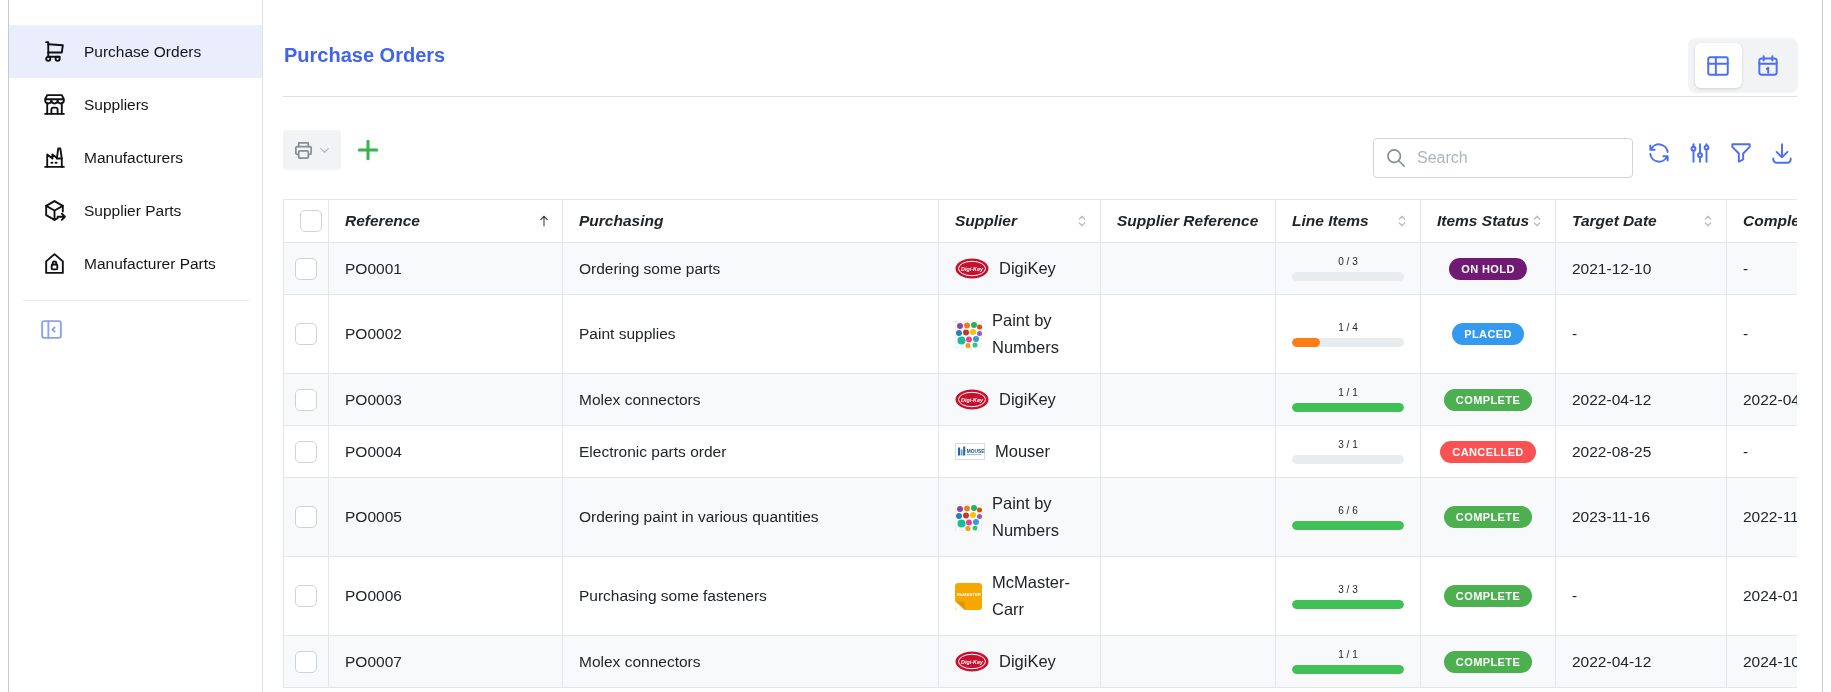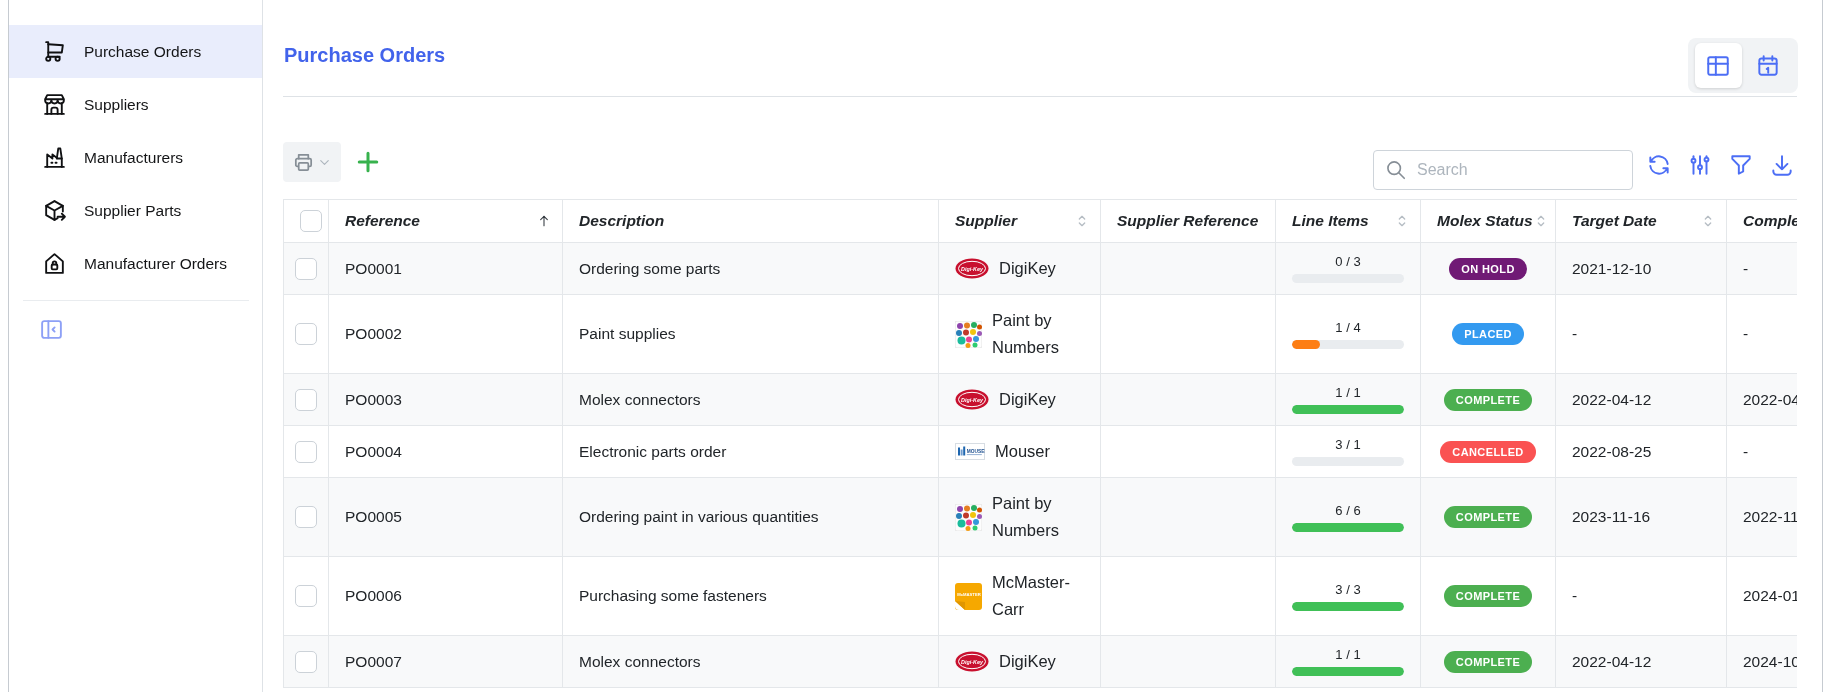--- a/index.html
+++ b/index.html
@@ -26,21 +26,21 @@
   .page-title{position:absolute;left:284px;top:44px;margin:0;font-size:20px;font-weight:700;color:#4263eb;}
   .view-seg{position:absolute;left:1688px;top:38px;width:110px;height:55px;background:#f1f3f5;
             border-radius:8px;display:flex;align-items:center;justify-content:center;gap:3px;box-sizing:border-box;}
   .seg-btn{width:47px;height:45px;border:none;background:transparent;border-radius:6px;
            display:flex;align-items:center;justify-content:center;cursor:pointer;}
   .seg-btn.active{background:#fff;box-shadow:0 1px 3px rgba(0,0,0,.15);}
   .seg-btn svg{width:26px;height:26px;color:#4c6ef5;}
   .header-divider{position:absolute;left:283px;right:34px;top:96px;border-top:1px solid #dee2e6;}
 
   
-  .toolbar{position:absolute;left:283px;right:34px;top:140px;height:50px;}
+  .toolbar{position:absolute;left:283px;right:34px;top:128px;height:50px;}
   .print-btn{position:absolute;left:0;top:2px;width:58px;height:40px;background:#f1f3f5;border:none;
              border-radius:4px;display:flex;align-items:center;justify-content:center;gap:2px;cursor:pointer;}
   .print-btn .pic svg{width:23px;height:23px;color:#868e96;}
   .print-btn .chev svg{width:15px;height:15px;color:#adb5bd;}
   .add-btn{position:absolute;left:70px;top:7px;background:none;border:none;padding:0;cursor:pointer;}
   .add-btn svg{width:30px;height:30px;color:#37b24d;stroke-width:2.4;}
   .search-box{position:absolute;right:164px;top:10px;width:260px;height:40px;border:1px solid #ced4da;
               border-radius:4px;display:flex;align-items:center;box-sizing:border-box;background:#fff;}
   .search-box .sic{margin:0 8px 0 11px;}
   .search-box .sic svg{width:22px;height:22px;color:#868e96;}
@@ -63,21 +63,21 @@
   .th-flex .sorti{margin-left:auto;}
   .sorti svg{width:16px;height:16px;}
   .sort-asc svg{color:#343a40;}
   .sort-both svg{color:#b6bdc4;}
   td.cb,th.cb{padding:0;text-align:center;}
   .checkbox{width:20px;height:20px;border:1px solid #ccd2d8;border-radius:5px;background:#fff;margin:0 auto;cursor:pointer;}
   td.sup{font-size:16.5px;line-height:27px;}
   .sup-flex{display:flex;align-items:center;gap:10px;}
   .sup-logo{flex:0 0 auto;display:flex;}
   td.li{padding:8px 14px;text-align:center;}
-  .li-label{font-size:13px;display:block;}
+  .li-label{font-size:10px;display:block;}
   .li-bar{width:112px;height:9px;border-radius:5px;background:#e9ecef;margin:5px auto 0;overflow:hidden;}
   .li-fill{height:100%;border-radius:5px;}
   td.status{text-align:center;padding:12px 6px;}
   .badge{display:inline-block;color:#fff;font-size:11px;font-weight:700;letter-spacing:.4px;
          padding:5px 12px;border-radius:12px;white-space:nowrap;}
   td.date{white-space:nowrap;}
 </style>
 </head>
 <body>
 
@@ -131,21 +131,21 @@
         <span>Supplier Parts</span>
       </button>
       <button class="side-item">
         <span class="ic">
           <svg viewBox="0 0 24 24" fill="none" stroke="currentColor" stroke-width="1.8" stroke-linecap="round" stroke-linejoin="round">
             <path d="M4 21V10l8-7 8 7v11H4"></path>
             <rect x="9.3" y="13" width="5.4" height="4.6" rx="1"></rect>
             <path d="M10.3 13v-1.4a1.7 1.7 0 0 1 3.4 0V13"></path>
           </svg>
         </span>
-        <span>Manufacturer Orders</span>
+        <span>Manufacturer Parts</span>
       </button>
     </nav>
   <div class="side-divider"></div>
   <button class="collapse-btn">
     <span class="ic"><svg viewBox="0 0 24 24" fill="none" stroke="currentColor" stroke-width="1.8" stroke-linecap="round" stroke-linejoin="round">
           <rect x="3" y="4" width="18" height="16" rx="2"></rect>
           <path d="M9 4v16"></path>
           <path d="M15 10l-2 2 2 2"></path>
         </svg></span>
   </button>
@@ -255,21 +255,21 @@
               <span class="sorti sort-asc">
                 <svg viewBox="0 0 24 24" fill="none" stroke="currentColor" stroke-width="1.6" stroke-linecap="round" stroke-linejoin="round">
                   <path d="M12 19V5"></path>
                   <path d="M7 10l5-5 5 5"></path>
                 </svg>
               </span>
             </div>
           </th>
           <th>
             <div class="th-flex">
-              <span class="lbl">Description</span>
+              <span class="lbl">Purchasing</span>
             </div>
           </th>
           <th>
             <div class="th-flex">
               <span class="lbl">Supplier</span>
               <span class="sorti sort-both">
                 <svg viewBox="0 0 24 24" fill="none" stroke="currentColor" stroke-width="2" stroke-linecap="round" stroke-linejoin="round">
                   <path d="M8 9l4-4 4 4"></path>
                   <path d="M8 15l4 4 4-4"></path>
                 </svg>
@@ -287,21 +287,21 @@
               <span class="sorti sort-both">
                 <svg viewBox="0 0 24 24" fill="none" stroke="currentColor" stroke-width="2" stroke-linecap="round" stroke-linejoin="round">
                   <path d="M8 9l4-4 4 4"></path>
                   <path d="M8 15l4 4 4-4"></path>
                 </svg>
               </span>
             </div>
           </th>
           <th>
             <div class="th-flex">
-              <span class="lbl">Molex Status</span>
+              <span class="lbl">Items Status</span>
               <span class="sorti sort-both">
                 <svg viewBox="0 0 24 24" fill="none" stroke="currentColor" stroke-width="2" stroke-linecap="round" stroke-linejoin="round">
                   <path d="M8 9l4-4 4 4"></path>
                   <path d="M8 15l4 4 4-4"></path>
                 </svg>
               </span>
             </div>
           </th>
           <th>
             <div class="th-flex">

